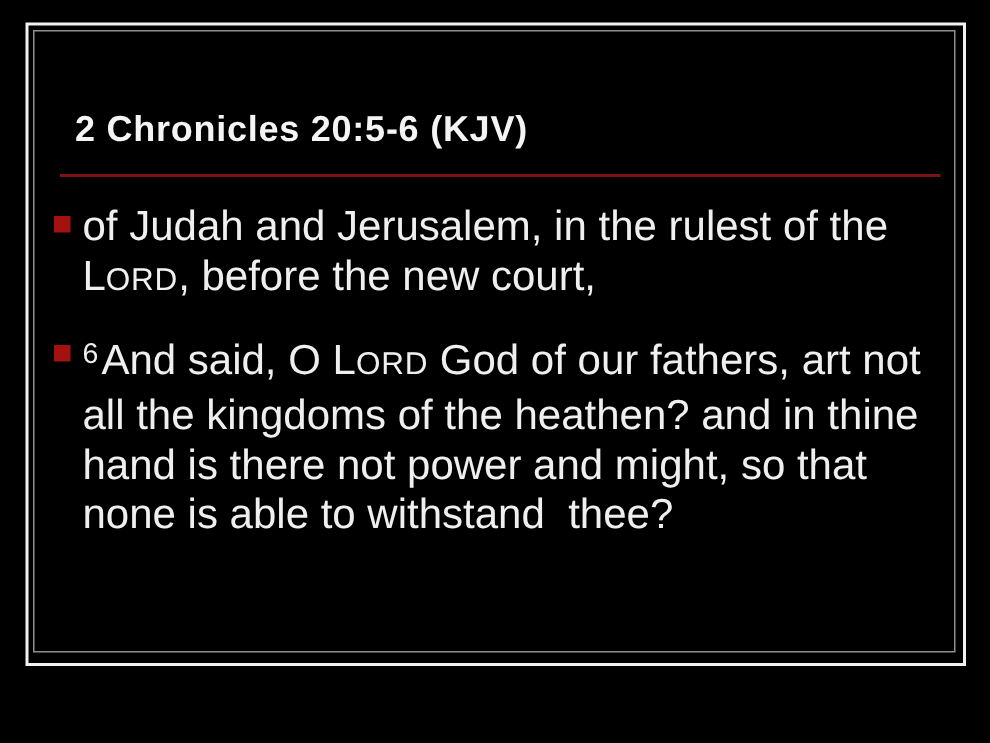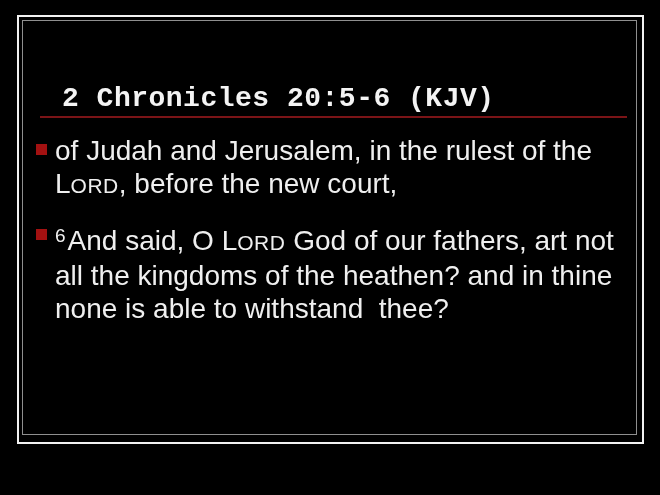--- a/index.html
+++ b/index.html
@@ -15,23 +15,23 @@
     border: 2px solid var(--frame-outer, #f2f2f2);
     box-sizing: border-box;
   }
   .frame-inner {
     position: absolute; left: 22px; top: 20px;
     width: 615px; height: 415px;
     border: 1px solid var(--frame-inner, #8f8f8f);
     box-sizing: border-box;
   }
   .title {
-    position: absolute; left: 50px; top: 68px; margin: 12px;
-    font-family: Liberation Mono, monospace;
-    font-weight: 700; font-size: 28px; line-height: 38px;
+    position: absolute; left: 50px; top: 68px; margin: 0;
+    font-family: Liberation Sans, sans-serif;
+    font-weight: 700; font-size: 24px; line-height: 38px;
     color: var(--title-text, #f4f4f4);
     letter-spacing: 0.5px;
     white-space: pre;
   }
   .title-rule {
     position: absolute; left: 40px; top: 116px;
     width: 587px; height: 2px;
     background: var(--title-rule, #7b1417);
   }
   .bullets {
@@ -66,17 +66,18 @@
         <div>
           <div class="line"><span>of Judah and Jerusalem, in the rulest of the</span></div>
           <div class="line"><span>L</span><span class="sc">ORD</span><span>, before the new court,</span></div>
         </div>
       </div>
       <div class="bullet-item">
         <span class="marker"></span>
         <div>
           <div class="line"><span class="sup">6</span><span>And said, O L</span><span class="sc">ORD</span><span> God of our fathers, art not</span></div>
           <div class="line"><span>all the kingdoms of the heathen? and in thine</span></div>
+          <div class="line"><span>hand is there not power and might, so that</span></div>
           <div class="line"><span>none is able to withstand  thee?</span></div>
         </div>
       </div>
     </div>
 </div>
 
 </body></html>

